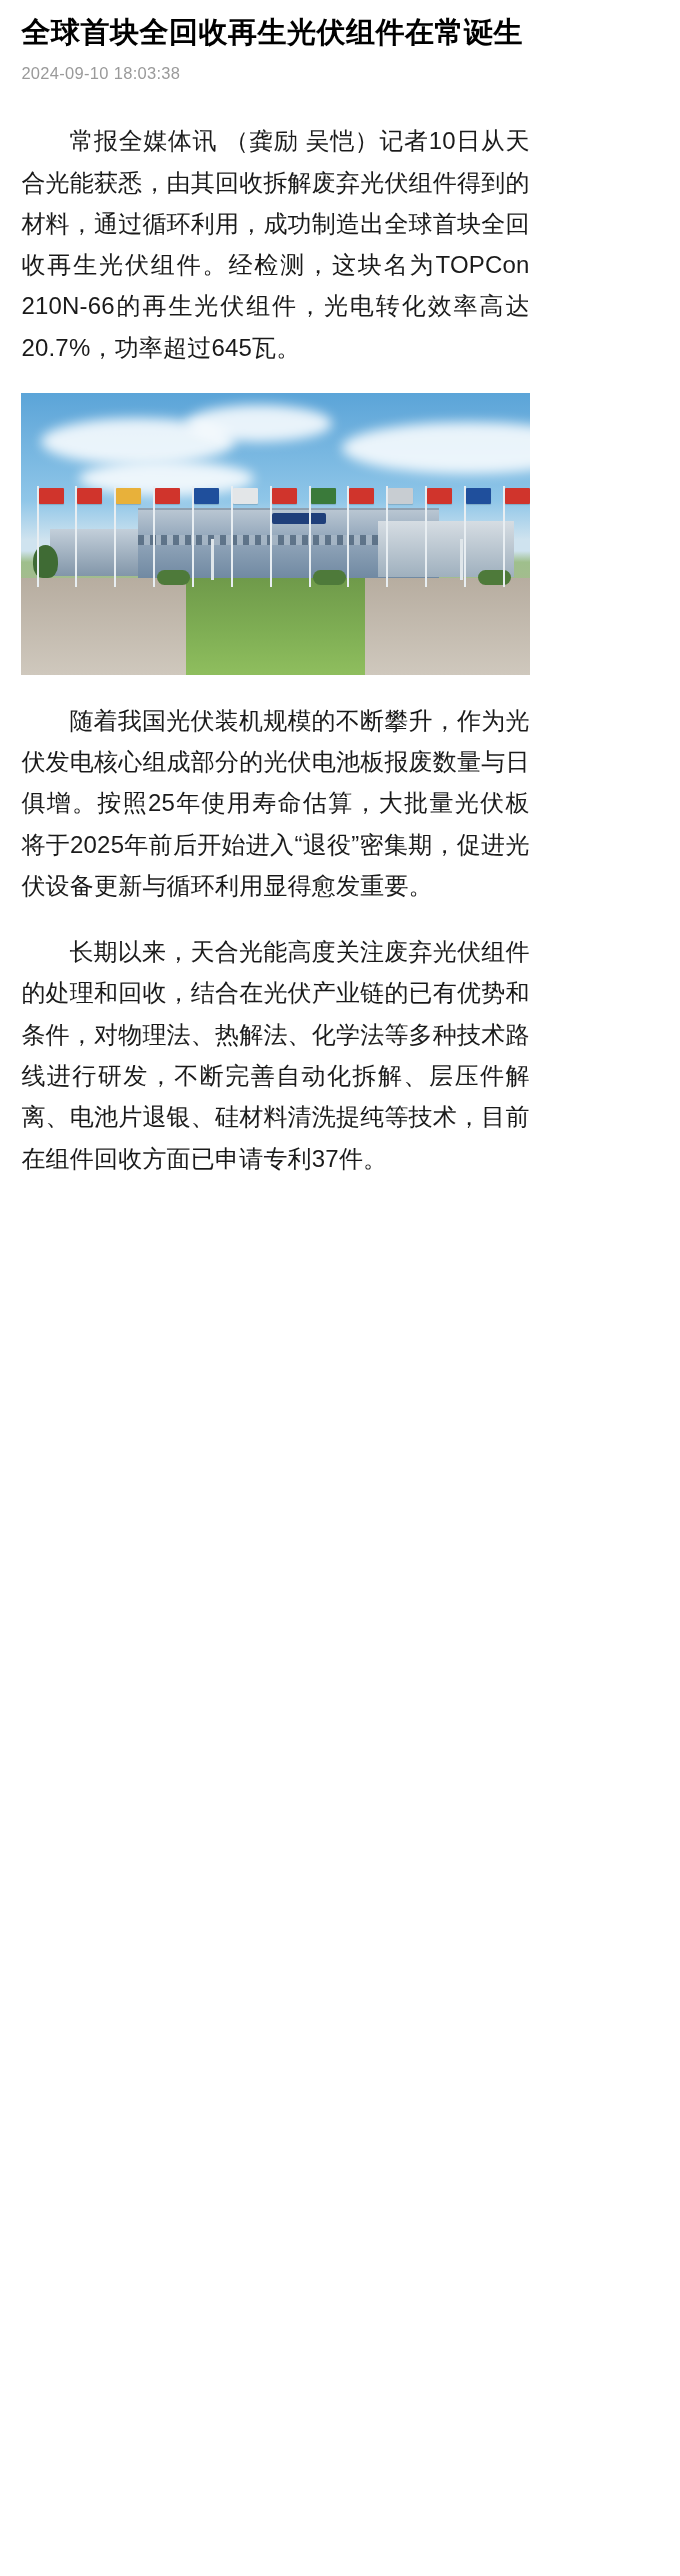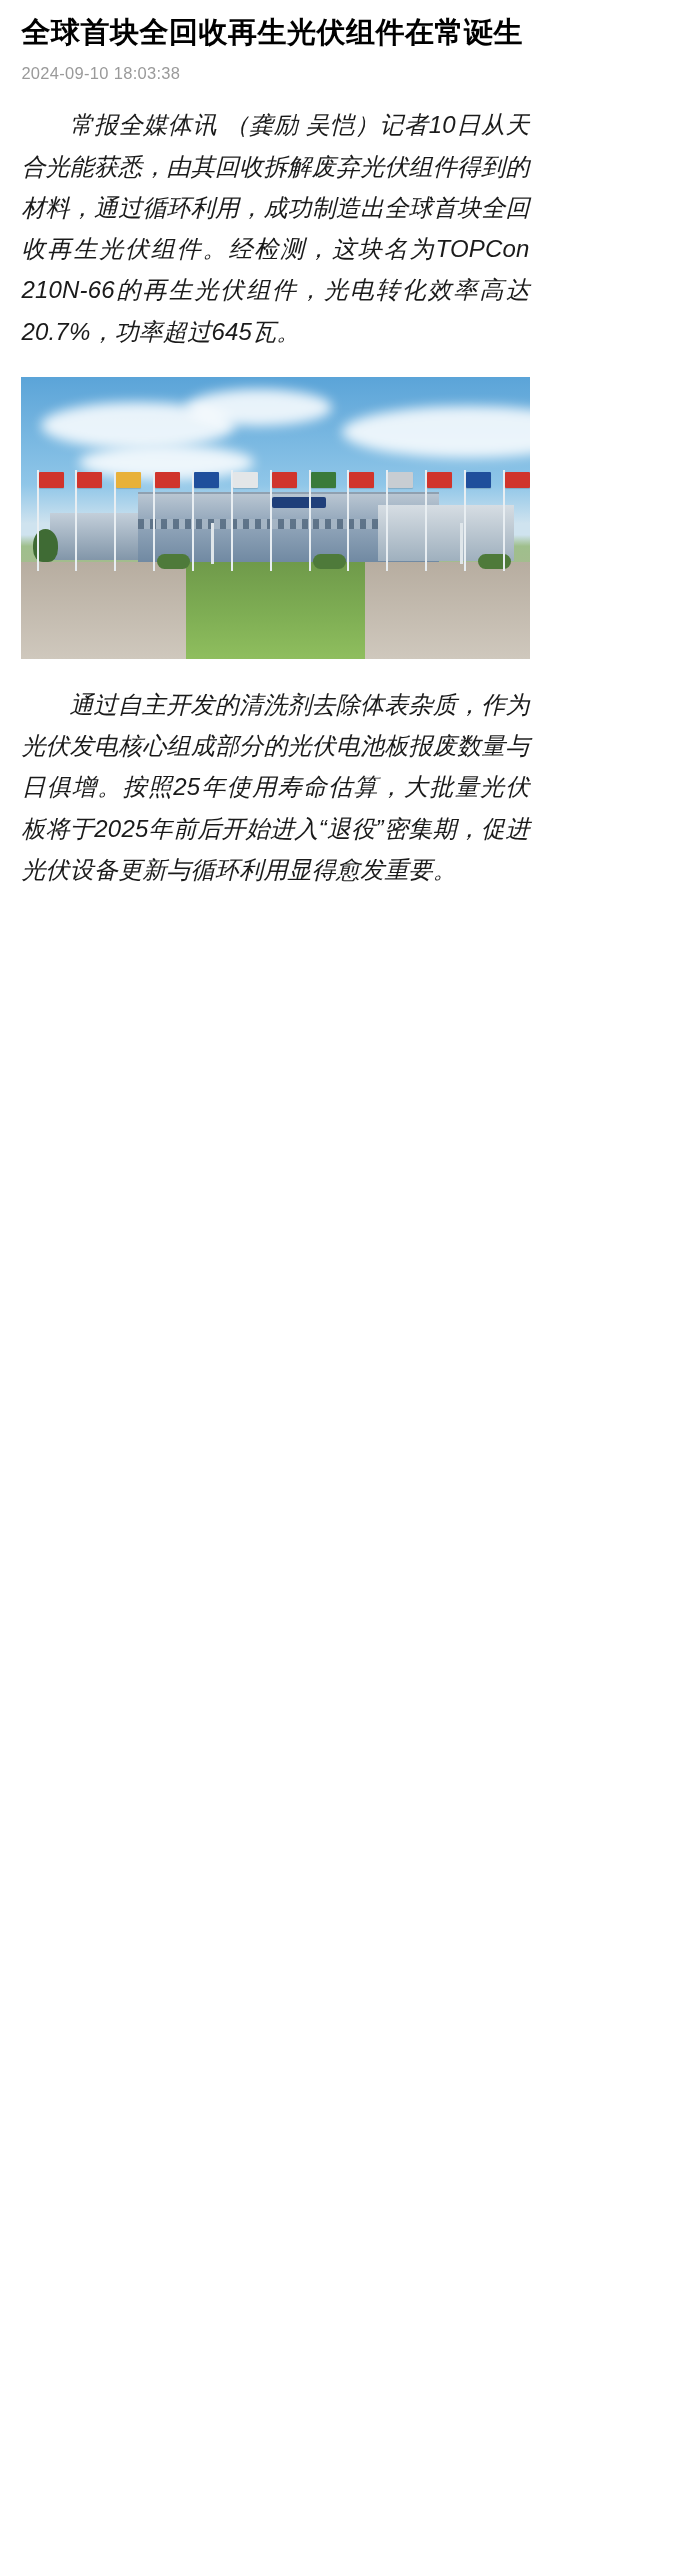--- a/index.html
+++ b/index.html
@@ -23,33 +23,32 @@
     font-size: 29px;
     line-height: 1.28;
     font-weight: bold;
     color: #000000;
     letter-spacing: 0.5px;
     margin: 0 0 13.6px 0;
   }
   .timestamp {
     font-size: 16.5px;
     color: #9a9a9a;
-    margin: 0 0 21px 0;
+    margin: 0 0 37px 0;
     letter-spacing: 0.3px;
   }
   .para {
     font-size: 24px;
     line-height: 1.72;
     color: #1a1a1a;
     text-align: justify;
     text-justify: inter-ideograph;
     text-indent: 2em;
     margin: 0 0 25px 0;
     letter-spacing: 0.2px;
-    font-style: italic;
   }
   .figure {
     margin: 3.9px 0 25px 0;
     width: 100%;
   }
   .photo {
     position: relative;
     width: 100%;
     height: 282px;
     overflow: hidden;
@@ -241,16 +240,17 @@
       <span class="flag" style="left:367px;background:#c8cdd2"></span>
       <span class="flag" style="left:406px;background:#d0342c"></span>
       <span class="flag" style="left:445px;background:#1f4f9c"></span>
       <span class="flag" style="left:484px;background:#d0342c"></span>
       <span class="flag" style="left:523px;background:#e8b13a"></span>
       <span class="flag" style="left:562px;background:#d0342c"></span>
     </div>
 
   </div>
 
-  <p class="para">通过自主开发的清洗剂去除体表杂质，作为光伏发电核心组成部分的光伏电池板报废数量与日俱增。按照25年使用寿命估算，大批量光伏板将于2025年前后开始进入“退役”密集期，促进光伏设备更新与循环利用显得愈发重要。</p>
+  <p class="para">随着我国光伏装机规模的不断攀升，作为光伏发电核心组成部分的光伏电池板报废数量与日俱增。按照25年使用寿命估算，大批量光伏板将于2025年前后开始进入“退役”密集期，促进光伏设备更新与循环利用显得愈发重要。</p>
+  <p class="para">长期以来，天合光能高度关注废弃光伏组件的处理和回收，结合在光伏产业链的已有优势和条件，对物理法、热解法、化学法等多种技术路线进行研发，不断完善自动化拆解、层压件解离、电池片退银、硅材料清洗提纯等技术，目前在组件回收方面已申请专利37件。</p>
 
 </div>
 
 
 </body></html>

